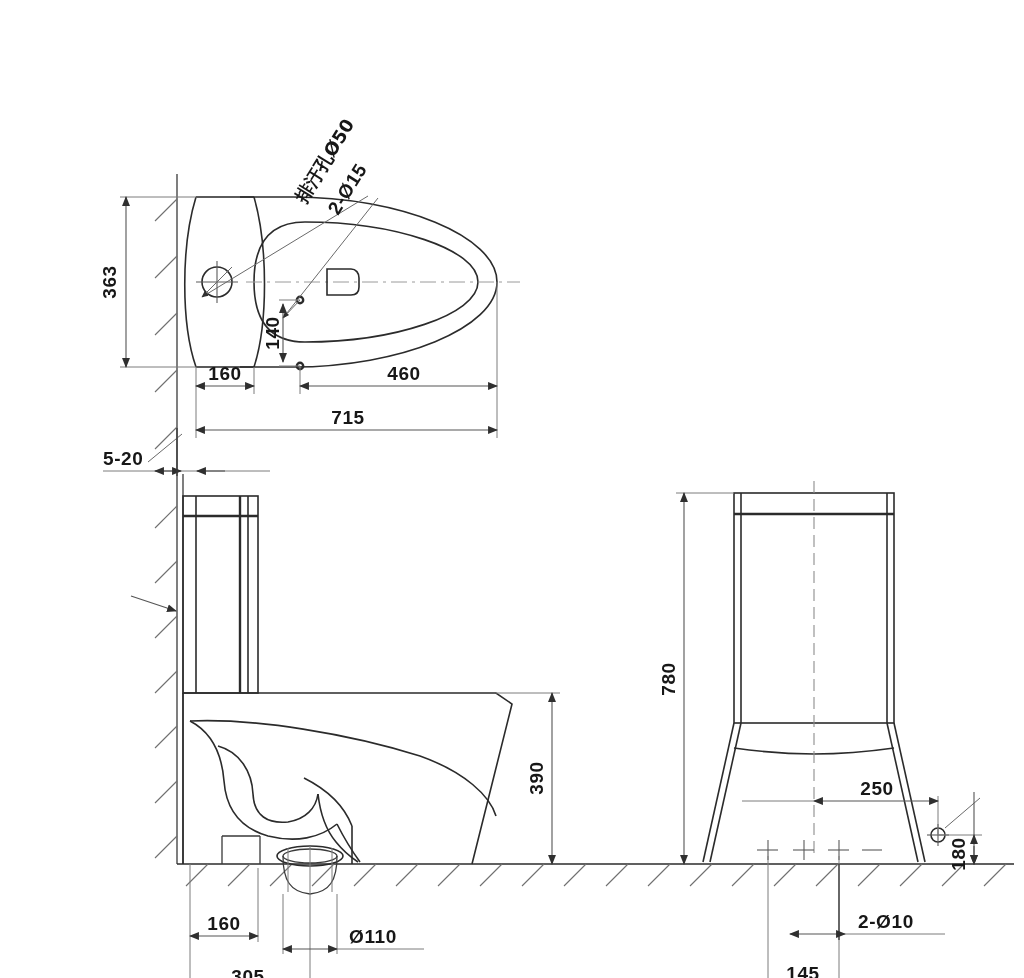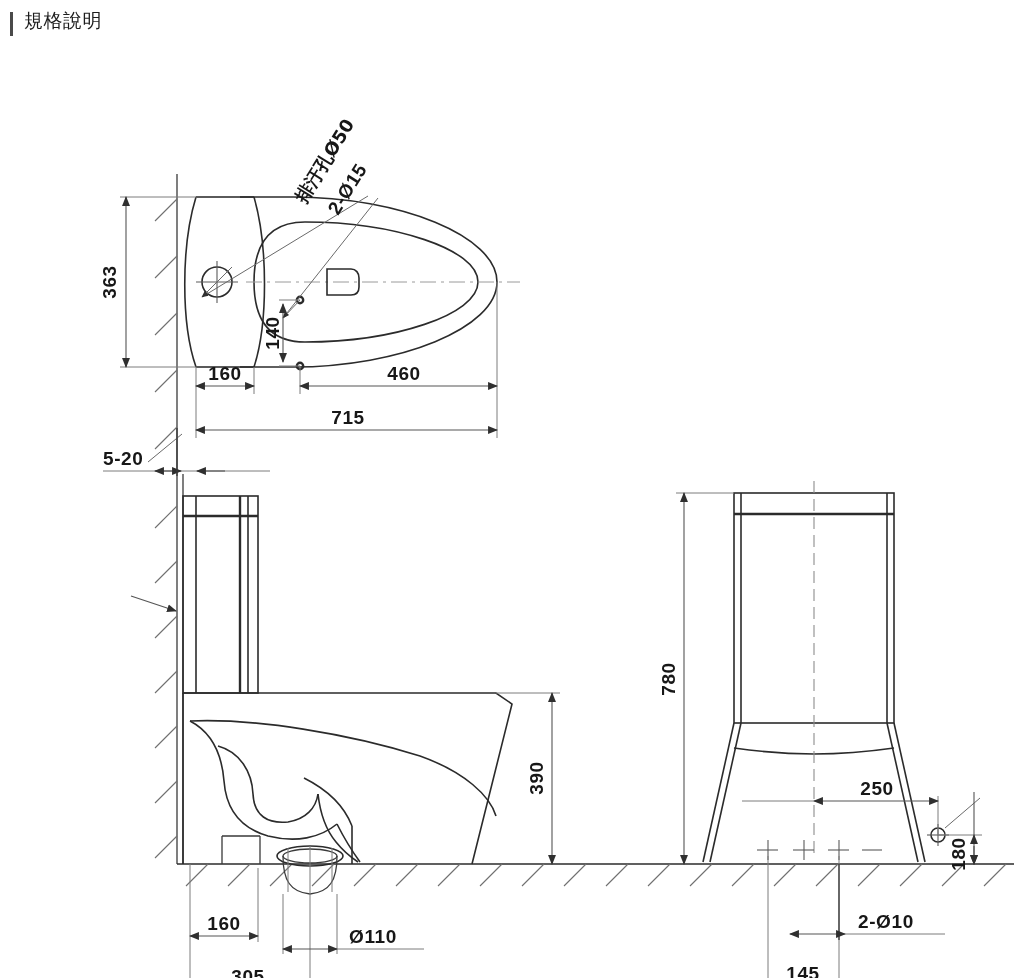--- a/index.html
+++ b/index.html
@@ -67,24 +67,20 @@
     font-family: "DejaVu Sans", "Liberation Sans", sans-serif;
     font-size: 18px;
     font-weight: 700;
   }
 </style>
 </head>
 <body>
 
 <div id="page">
 
-  <div id="header">
-    <div id="header-bar"></div>
-    <div id="header-title">規格說明</div>
-  </div>
 
   <div id="drawing-wrap">
   <svg width="1024" height="922" viewBox="0 0 1024 922">
 
     <defs>
       <marker id="ah" viewBox="0 0 10 10" refX="9" refY="5" markerWidth="9" markerHeight="9" orient="auto-start-reverse">
         <path d="M0,1 L10,5 L0,9 z" class="arw"></path>
       </marker>
       <marker id="ahs" viewBox="0 0 10 10" refX="9" refY="5" markerWidth="7" markerHeight="7" orient="auto-start-reverse">
         <path d="M0,1.5 L10,5 L0,8.5 z" class="arw"></path>

